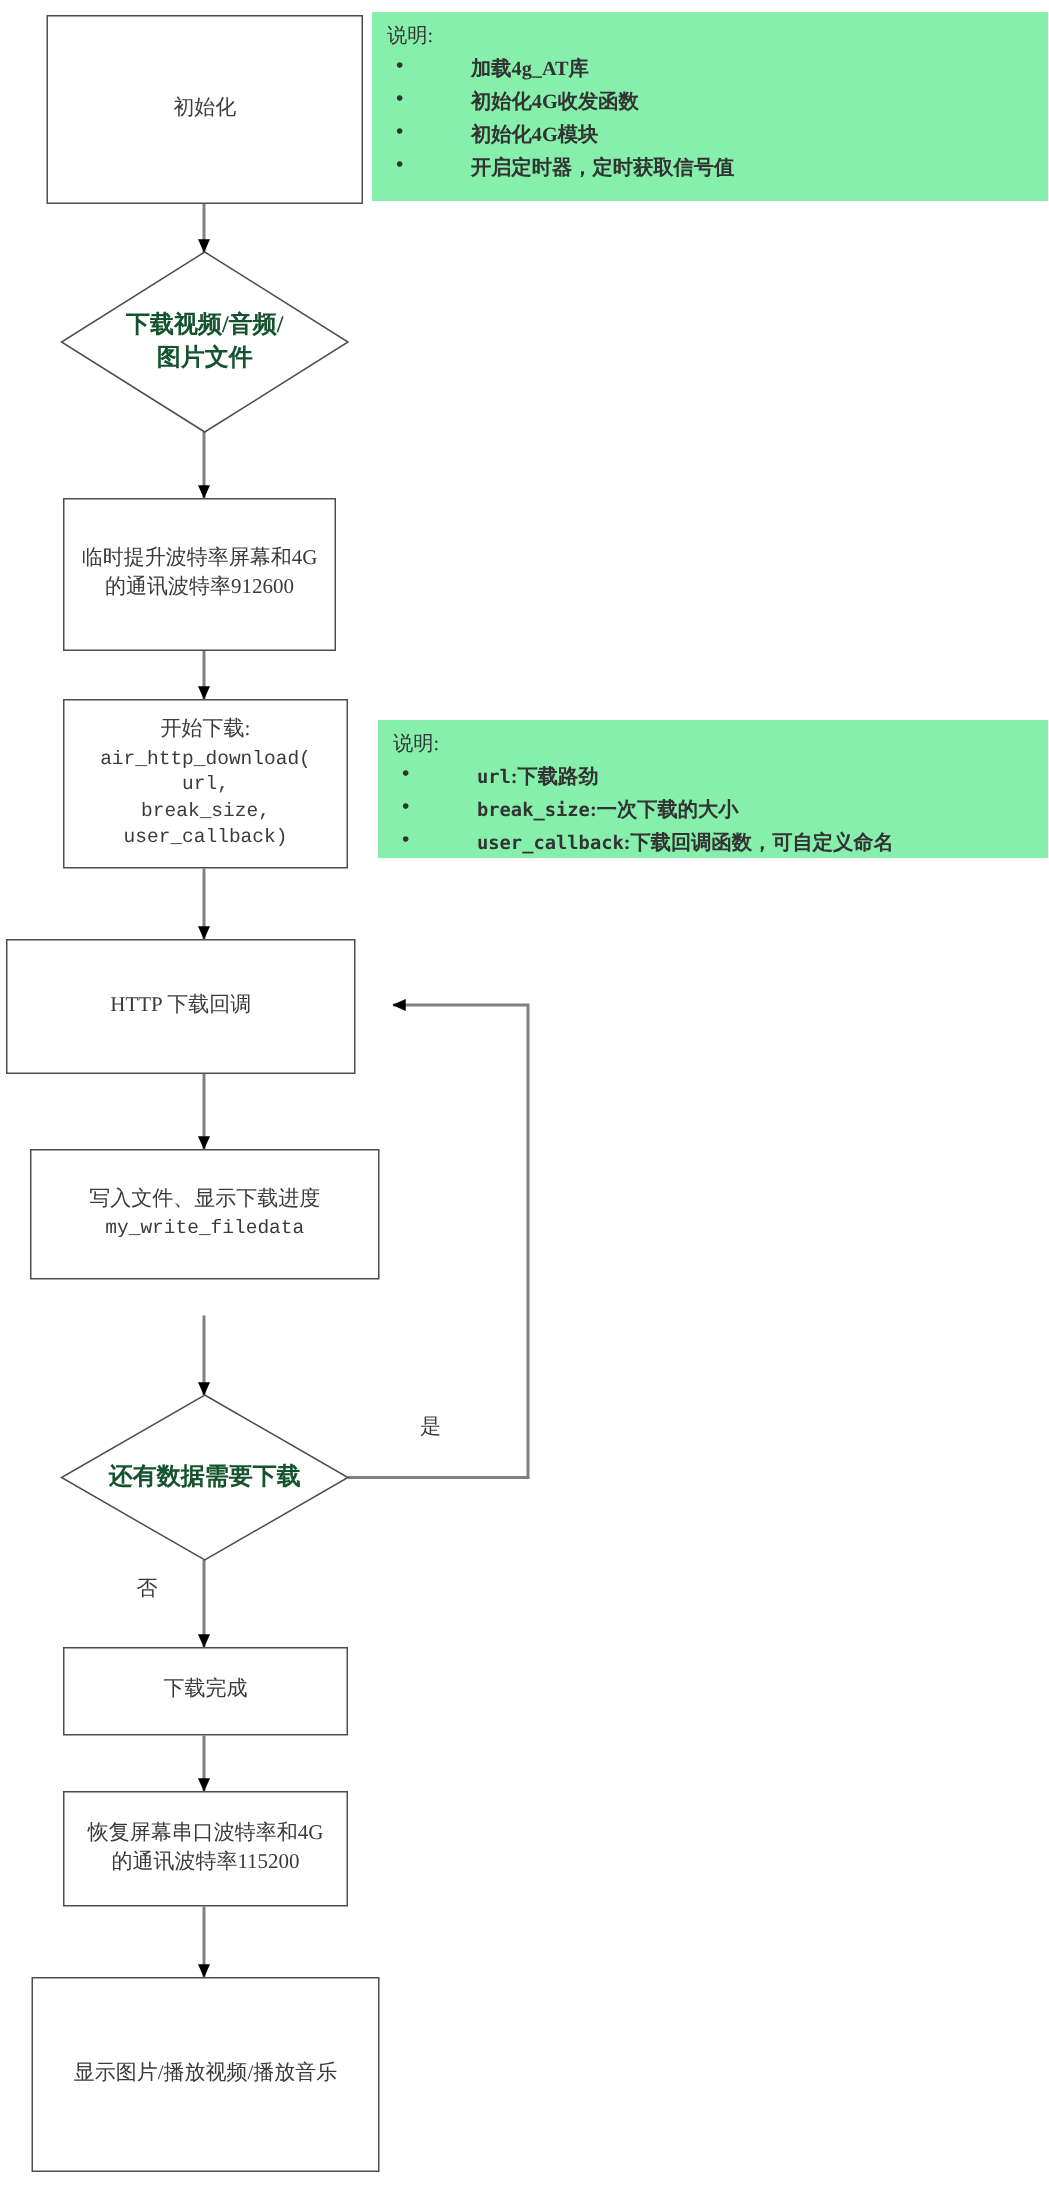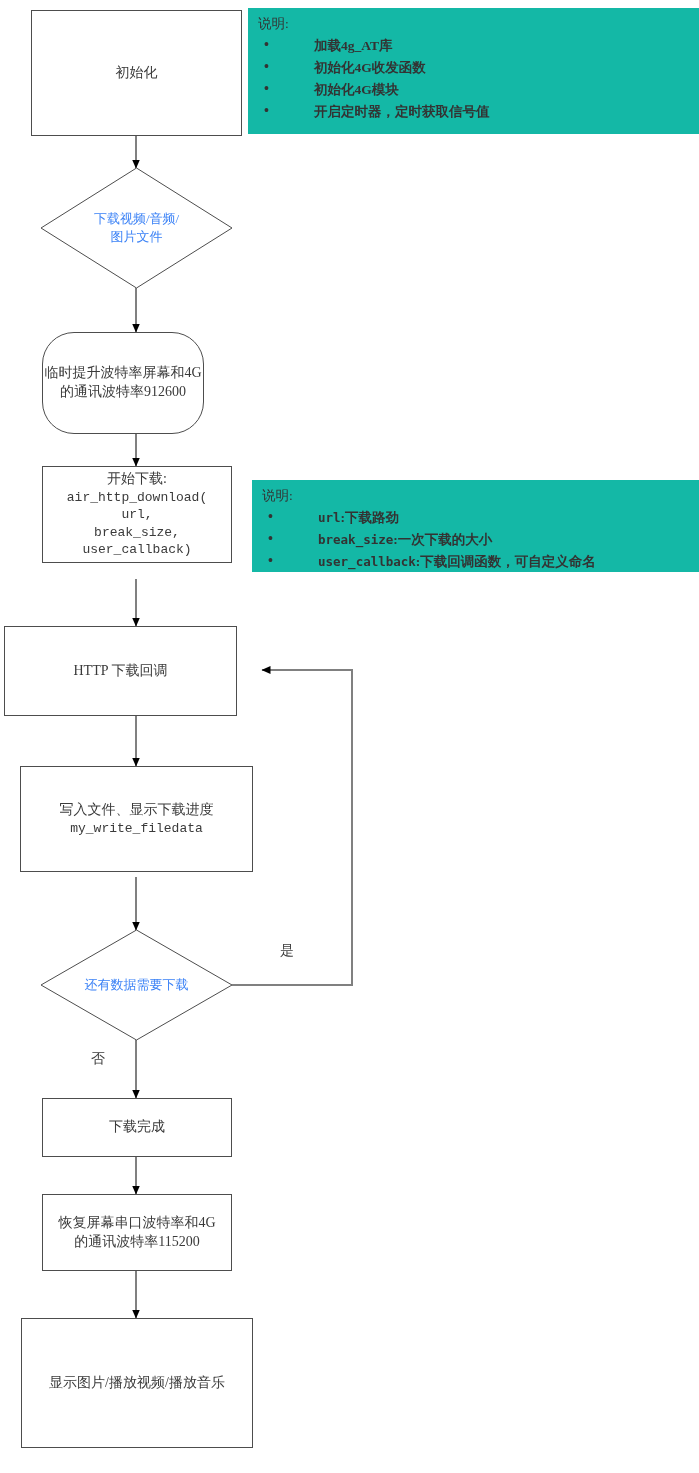--- a/index.html
+++ b/index.html
@@ -46,30 +46,31 @@
   .diamond svg {
     position: absolute;
     left: 0; top: 0;
     overflow: visible;
   }
   .diamond .txt {
     position: relative;
     text-align: center;
     white-space: pre-line;
     line-height: 1.35;
-    color: #3b82f6;
-    font-family: "Liberation Serif", "DejaVu Serif", serif;
-    font-size: 13px;
+    color: #14532d;
+    font-family: "Liberation Serif", "DejaVu Serif", serif;
+    font-size: 16px;
+    font-weight: bold;
   }
 
   
   .note {
     position: absolute;
     box-sizing: border-box;
-    background: #14b8a6;
+    background: #86efac;
     color: #333333;
     font-family: "Liberation Serif", "DejaVu Serif", serif;
     font-size: 13.5px;
     padding: 7px 10px 6px 10px;
   }
   .note .note-title { margin: 0 0 2px 0; }
   .note ul {
     list-style: none;
     margin: 0;
     padding: 0;
@@ -148,38 +149,38 @@
   </div>
 
   <div class="diamond" style="left:41px; top:168px; width:191px; height:120px;">
     <svg width="191" height="120">
       <polygon points="95.5,0 191,60 95.5,120 0,60" fill="#ffffff" stroke="#4d4d4d" stroke-width="1"></polygon>
     </svg>
     <span class="txt">下载视频/音频/
 图片文件</span>
   </div>
 
-  <div class="node" style="left:42px; top:332px; width:162px; height:102px;border-radius:32px;">
+  <div class="node" style="left:42px; top:332px; width:182px; height:102px;">
     <span class="txt cn">临时提升波特率屏幕和4G
 的通讯波特率912600</span>
   </div>
 
-  <div class="node" style="left:42px; top:466px; width:190px; height:97px; flex-direction:column; justify-content:center;">
+  <div class="node" style="left:42px; top:466px; width:190px; height:113px; flex-direction:column; justify-content:center;">
     <span class="txt cn">开始下载:</span>
     <span class="txt mono">air_http_download(
 url,
 break_size,
 user_callback)</span>
   </div>
 
   <div class="node" style="left:4px; top:626px; width:233px; height:90px; flex-direction:column; justify-content:center;">
     <span class="txt cn">HTTP 下载回调</span>
   </div>
 
-  <div class="node" style="left:20px; top:766px; width:233px; height:106px; flex-direction:column; justify-content:center;">
+  <div class="node" style="left:20px; top:766px; width:233px; height:87px; flex-direction:column; justify-content:center;">
     <span class="txt cn">写入文件、显示下载进度</span>
     <span class="txt mono">my_write_filedata</span>
   </div>
 
   <div class="diamond" style="left:41px; top:930px; width:191px; height:110px;">
     <svg width="191" height="110">
       <polygon points="95.5,0 191,55 95.5,110 0,55" fill="#ffffff" stroke="#4d4d4d" stroke-width="1"></polygon>
     </svg>
     <span class="txt">还有数据需要下载</span>
   </div>

